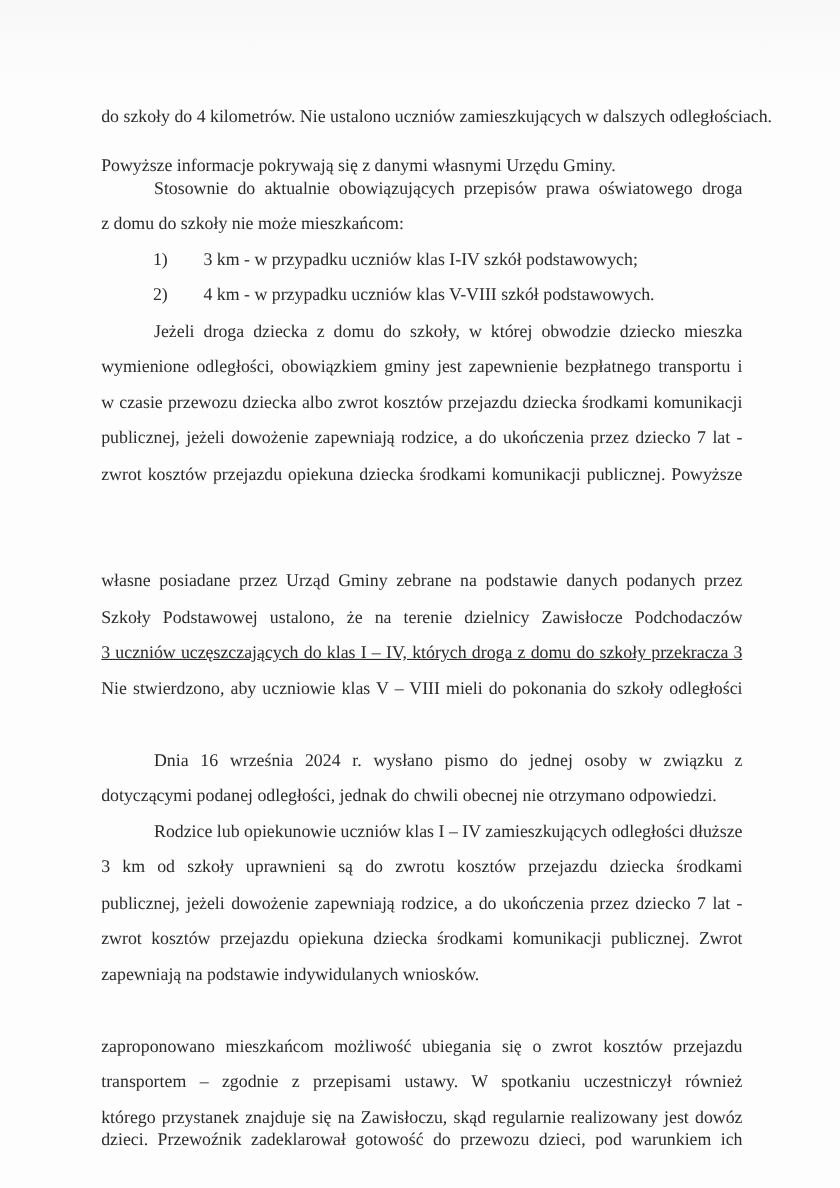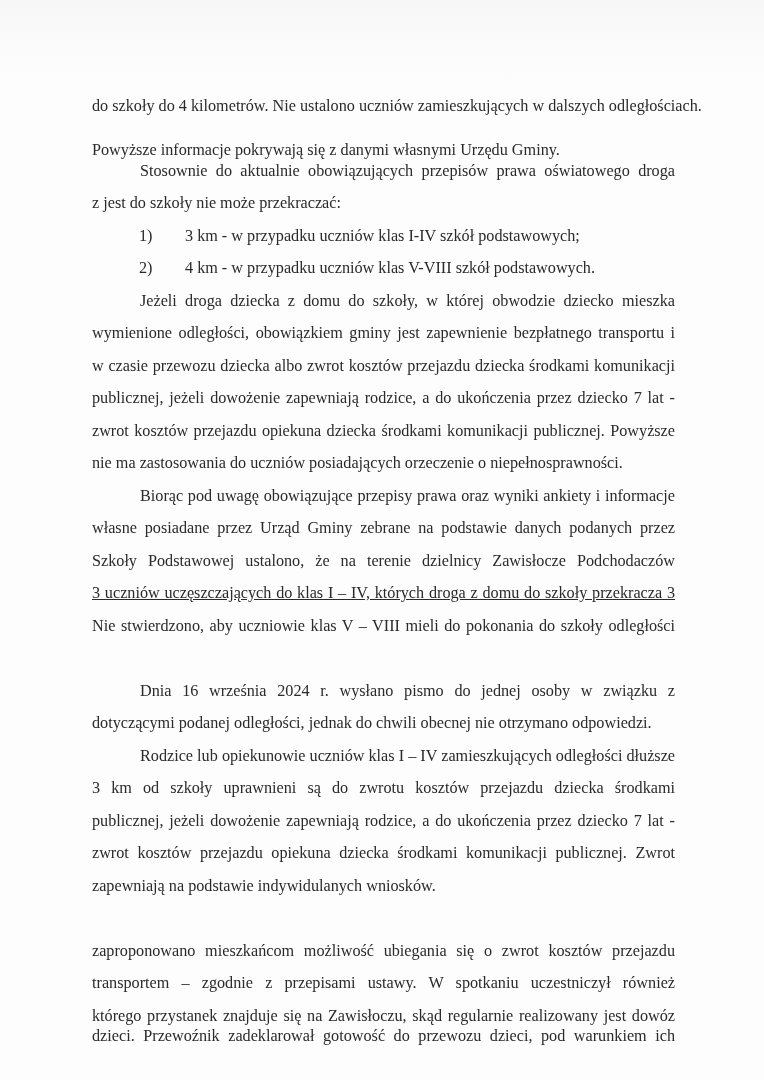--- a/index.html
+++ b/index.html
@@ -26,35 +26,33 @@
 </style>
 </head>
 <body>
 
 <div class="page">
   <div class="bleed"></div>
 
   <div class="line" style="top:96px">do szkoły do 4 kilometrów. Nie ustalono uczniów zamieszkujących w dalszych odległościach.</div>
   <div class="line" style="top:140px">Powyższe informacje pokrywają się z danymi własnymi Urzędu Gminy.</div>
   <div class="line ind just" style="top:161px">Stosownie do aktualnie obowiązujących przepisów prawa oświatowego droga dziecka</div>
-  <div class="line" style="top:193px">z jest do szkoły nie może przekraczać:</div>
+  <div class="line" style="top:193px">z domu do szkoły nie może mieszkańcom:</div>
 
   <span class="num" style="top:226px">1)</span>
   <span class="li" style="top:226px">3 km - w przypadku uczniów klas I-IV szkół podstawowych;</span>
   <span class="num" style="top:258px">2)</span>
   <span class="li" style="top:258px">4 km - w przypadku uczniów klas V-VIII szkół podstawowych.</span>
 
   <div class="line ind just" style="top:291px">Jeżeli droga dziecka z domu do szkoły, w której obwodzie dziecko mieszka przekracza</div>
   <div class="line just" style="top:323px">wymienione odległości, obowiązkiem gminy jest zapewnienie bezpłatnego transportu i opieki</div>
   <div class="line just" style="top:356px">w czasie przewozu dziecka albo zwrot kosztów przejazdu dziecka środkami komunikacji</div>
   <div class="line just" style="top:388px">publicznej, jeżeli dowożenie zapewniają rodzice, a do ukończenia przez dziecko 7 lat - także</div>
   <div class="line just" style="top:421px">zwrot kosztów przejazdu opiekuna dziecka środkami komunikacji publicznej. Powyższe</div>
-  <div class="line" style="top:453px">nie ma zastosowania do uczniów posiadających orzeczenie o niepełnosprawności.</div>
 
-  <div class="line ind just" style="top:486px">Biorąc pod uwagę obowiązujące przepisy prawa oraz wyniki ankiety i informacje</div>
   <div class="line just" style="top:518px">własne posiadane przez Urząd Gminy zebrane na podstawie danych podanych przez dyrekcję</div>
   <div class="line just" style="top:551px">Szkoły Podstawowej ustalono, że na terenie dzielnicy Zawisłocze Podchodaczów zamieszkuje</div>
   <div class="line just ul" style="top:583px">3 uczniów uczęszczających do klas I – IV, których droga z domu do szkoły przekracza 3 km.</div>
   <div class="line just" style="top:616px">Nie stwierdzono, aby uczniowie klas V – VIII mieli do pokonania do szkoły odległości</div>
 
   <div class="line ind just" style="top:681px">Dnia 16 września 2024 r. wysłano pismo do jednej osoby w związku z wątpliwościami</div>
   <div class="line" style="top:713px">dotyczącymi podanej odległości, jednak do chwili obecnej nie otrzymano odpowiedzi.</div>
 
   <div class="line ind just" style="top:746px">Rodzice lub opiekunowie uczniów klas I – IV zamieszkujących odległości dłuższe niż</div>
   <div class="line just" style="top:778px">3 km od szkoły uprawnieni są do zwrotu kosztów przejazdu dziecka środkami komunikacji</div>

